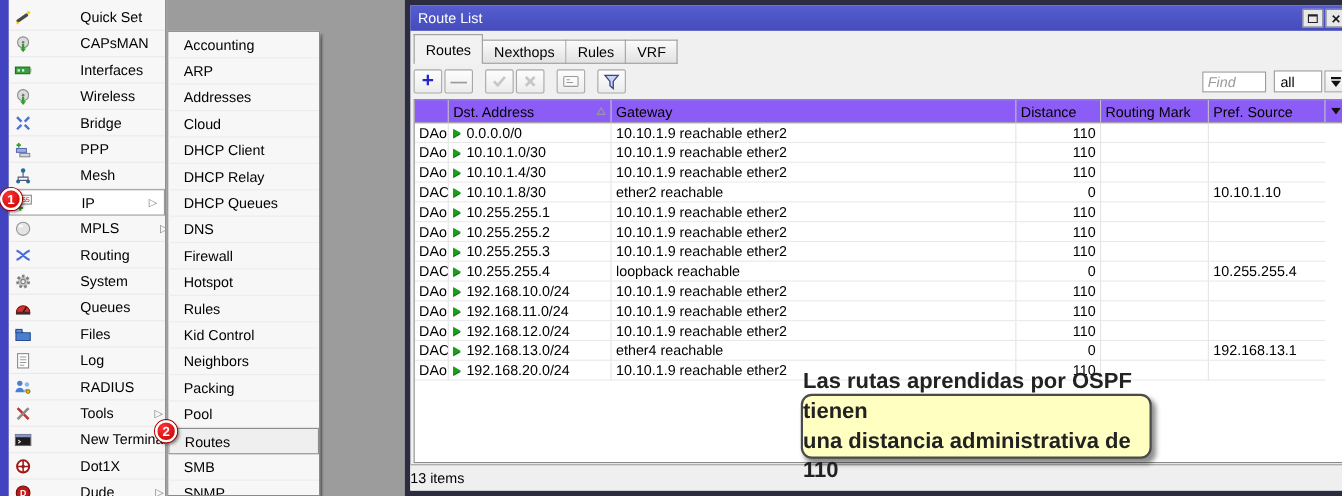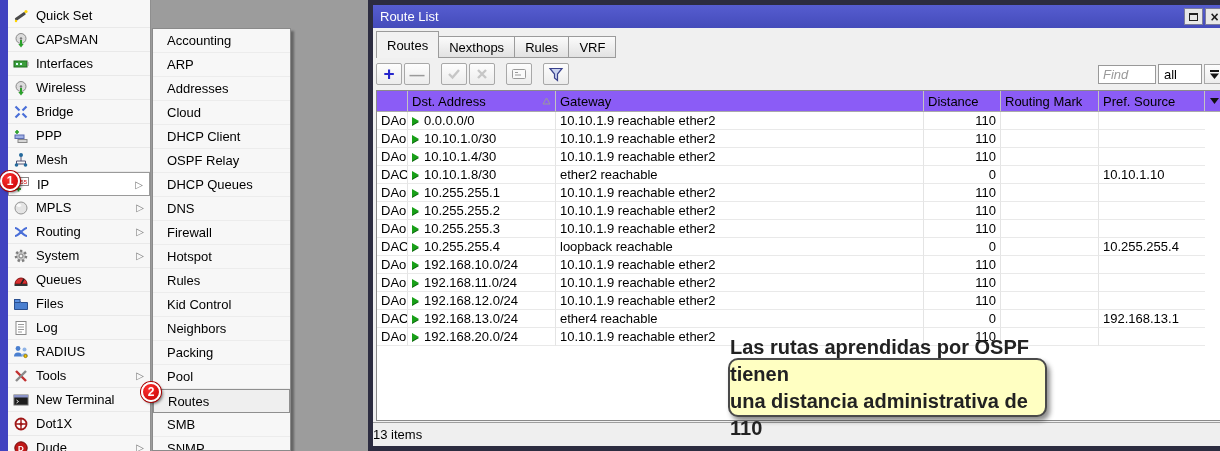--- a/index.html
+++ b/index.html
@@ -4,21 +4,21 @@
 <style>
   * { margin:0; padding:0; box-sizing:border-box; }
   html,body { width:1220px; height:451px; overflow:hidden; }
   body { font-family:"Liberation Sans", sans-serif; background:#9c9c9c; position:relative; font-size:13px; color:#000; }
 
   
   .left-strip { position:absolute; left:0; top:0; width:8px; height:451px; background:#4143c0; }
 
   
   .sidebar { position:absolute; left:8px; top:0; width:143px; height:451px; background:#f7f7f7; border-right:1px solid #8f8f8f; padding-top:4px; overflow:hidden; }
-  .side-item { height:24px; display:flex; align-items:center; padding:0 6px 0 4px; border-bottom:1px solid #e9e9e9; cursor:default; }
+  .side-item { height:24px; display:flex; align-items:center; padding:0 6px 0 4px; border-bottom:1px solid #e9e9e9; cursor:default;gap:37px; }
   .side-item .icon { width:18px; height:16px; margin-right:6px; flex:0 0 18px; display:inline-flex; align-items:center; justify-content:center; }
   .side-item .icon svg { width:16px; height:16px; }
   .side-item .lbl { flex:1; white-space:nowrap; }
   .side-item .arrow { color:#7a7a7a; font-size:10px; visibility:hidden; }
   .side-item.has-arrow .arrow { visibility:visible; }
   .side-item.selected { background:#ffffff; border:1px solid #9a9a9a; }
 
   
   .submenu { position:absolute; left:152px; top:28px; width:139px; height:423px; background:#f7f7f7; border:1px solid #8a8a8a; box-shadow:3px 3px 2px rgba(0,0,0,0.35); overflow:hidden; z-index:5; }
   .sub-item { height:24px; display:flex; align-items:center; padding-left:14px; border-bottom:1px solid #ececec; white-space:nowrap; }
@@ -40,21 +40,21 @@
 
   
   .toolbar { position:absolute; left:3px; top:53px; right:3px; height:32px; display:flex; align-items:center; }
   .tool-btn { width:26px; height:22px; margin-right:2px; background:linear-gradient(#fdfdfd,#ececec); border:1px solid #a8a8a8; border-radius:2px; display:inline-flex; align-items:center; justify-content:center; }
   .tool-btn.sp { margin-left:9px; }
   .plus-glyph { color:#2626cc; font-size:19px; font-weight:bold; line-height:1; margin-top:-2px; }
   .minus-glyph { color:#9a9a9a; font-size:15px; font-weight:bold; line-height:1; }
   .tool-right { margin-left:auto; display:flex; align-items:center; }
   .find-input { width:58px; height:19px; border:1px solid #999; font-family:"Liberation Sans",sans-serif; font-size:13px; padding:0 4px; }
   .find-input::placeholder { color:#9a9a9a; font-style:italic; }
-  .combo { width:44px; height:20px; background:#fff; border:1px solid #999; display:flex; align-items:center; padding-left:5px; margin-left:2px; }
+  .combo { width:44px; height:20px; background:#fff; border:1px solid #999; display:flex; align-items:center; padding-left:5px; margin-left:7px; }
   .combo-arrow { width:20px; height:20px; margin-left:2px; background:linear-gradient(#fdfdfd,#ececec); border:1px solid #a8a8a8; display:flex; align-items:center; justify-content:center; }
 
   
   .table { position:absolute; left:3px; top:85px; right:3px; bottom:25px; border:1px solid #8a8a8a; background:#fff; overflow:hidden; }
   .grid-row { display:grid; grid-template-columns:31px 148px 1fr 77px 98px 106px 18px; }
   .thead { background:#8b5cf6; border-bottom:1px solid #aaa; }
   .th { height:20px; display:flex; align-items:center; padding:0 4px; border-right:1px solid #c3c3c3; white-space:nowrap; overflow:hidden; }
   .th.last { border-right:none; justify-content:center; padding:0; }
   .sort-ic { margin-left:auto; display:inline-flex; }
   .trow .td { height:18px; display:flex; align-items:center; padding:0 4px; border-right:1px solid #e4e4e4; border-bottom:1px solid #e9e9e9; white-space:nowrap; overflow:hidden; }
@@ -296,21 +296,21 @@
     <div class="sub-item">
     <span class="lbl">Addresses</span>
   </div>
     <div class="sub-item">
     <span class="lbl">Cloud</span>
   </div>
     <div class="sub-item">
     <span class="lbl">DHCP Client</span>
   </div>
     <div class="sub-item">
-    <span class="lbl">OSPF Relay</span>
+    <span class="lbl">DHCP Relay</span>
   </div>
     <div class="sub-item">
     <span class="lbl">DHCP Queues</span>
   </div>
     <div class="sub-item">
     <span class="lbl">DNS</span>
   </div>
     <div class="sub-item">
     <span class="lbl">Firewall</span>
   </div>

